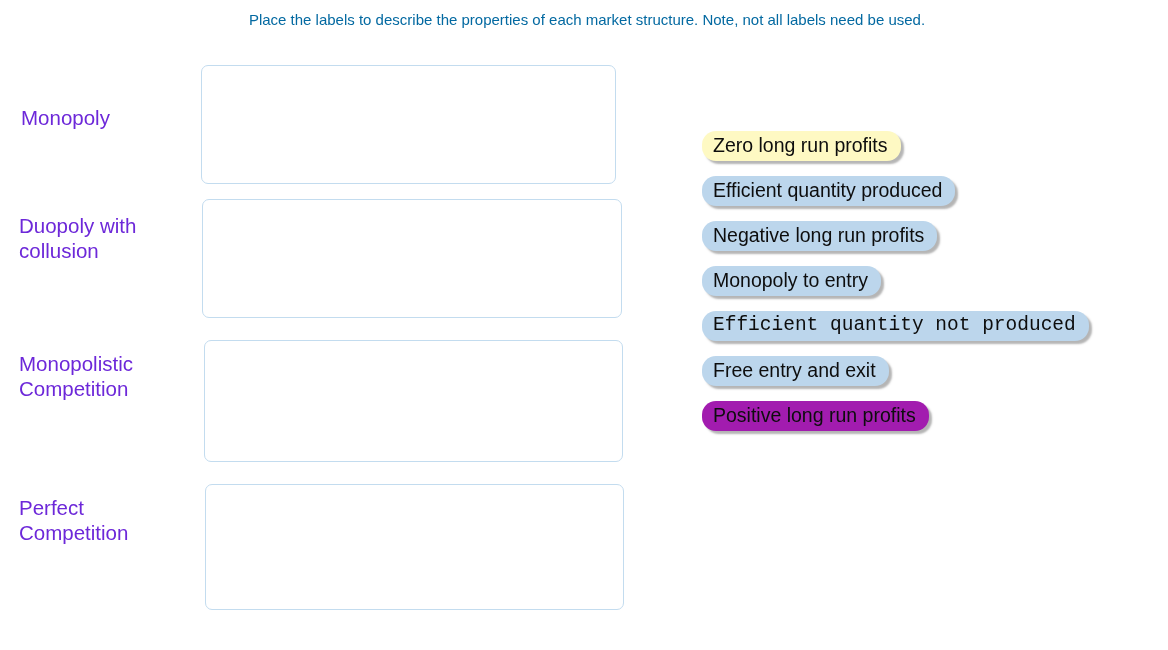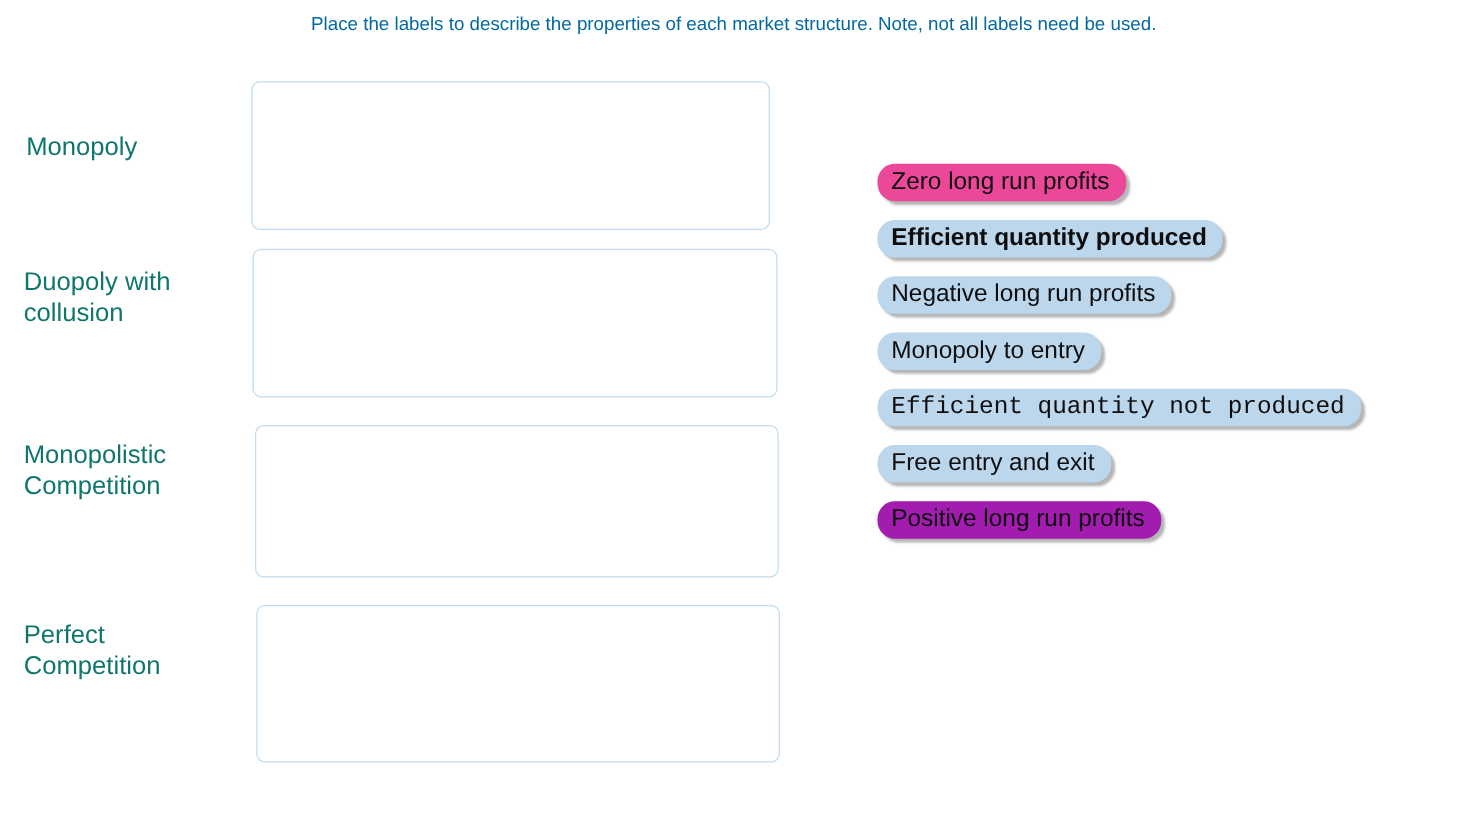--- a/index.html
+++ b/index.html
@@ -28,21 +28,21 @@
     color: #0369a1;
     white-space: nowrap;
     text-align: center;
   }
 
   
   .structure-label {
     position: absolute;
     font-size: 20.5px;
     line-height: 25px;
-    color: #0f766e;
+    color: #6d28d9;
     text-align: left;
   }
 
   
   .drop-zone {
     position: absolute;
     background: #ffffff;
     border: 1px solid #c3dcef;
     border-radius: 7px;
     box-sizing: border-box;
@@ -96,20 +96,20 @@
 
   <div class="structure-label" id="lbl-3" style="left: 19px; top: 495px;">
     <div>Perfect</div>
     <div>Competition</div>
   </div>
   <div class="drop-zone" id="zone-3" style="left: 205px; top: 484px; width: 419px; height: 126px; border-color: rgb(195, 220, 239);"></div>
 
 </div>
 
 <div id="chip-tray">
-  <div class="chip" id="chip-0" style="top: 0px; background: #ec4899; text-align: right;">Zero long run profits</div>
-  <div class="chip" id="chip-1" style="top: 45px; background: rgb(188, 214, 236); font-weight: bold;">Efficient quantity produced</div>
+  <div class="chip" id="chip-0" style="top: 0px; background: #fef9c3; text-align: right;">Zero long run profits</div>
+  <div class="chip" id="chip-1" style="top: 45px; background: rgb(188, 214, 236);">Efficient quantity produced</div>
   <div class="chip" id="chip-2" style="top: 90px; background: rgb(188, 214, 236);">Negative long run profits</div>
   <div class="chip" id="chip-3" style="top: 135px; background: rgb(188, 214, 236);">Monopoly to entry</div>
   <div class="chip" id="chip-4" style="top: 180px; background: rgb(188, 214, 236); font-family: Liberation Mono, monospace;">Efficient quantity not produced</div>
   <div class="chip" id="chip-5" style="top: 225px; background: rgb(188, 214, 236);">Free entry and exit</div>
   <div class="chip" id="chip-6" style="top: 270px; background: #a21caf;">Positive long run profits</div>
 </div>
 
 </body></html>

